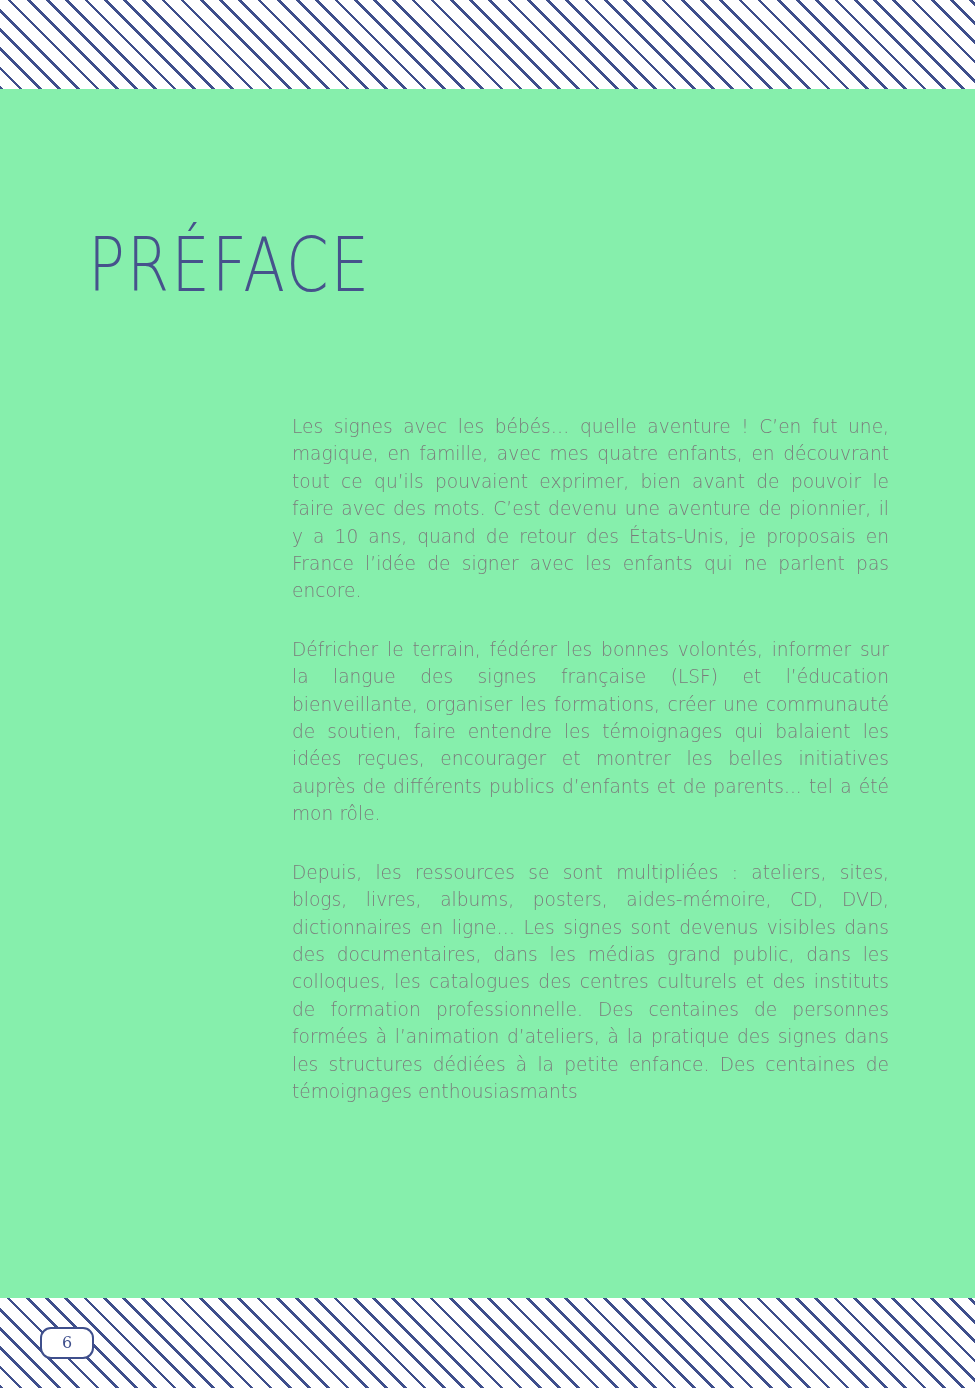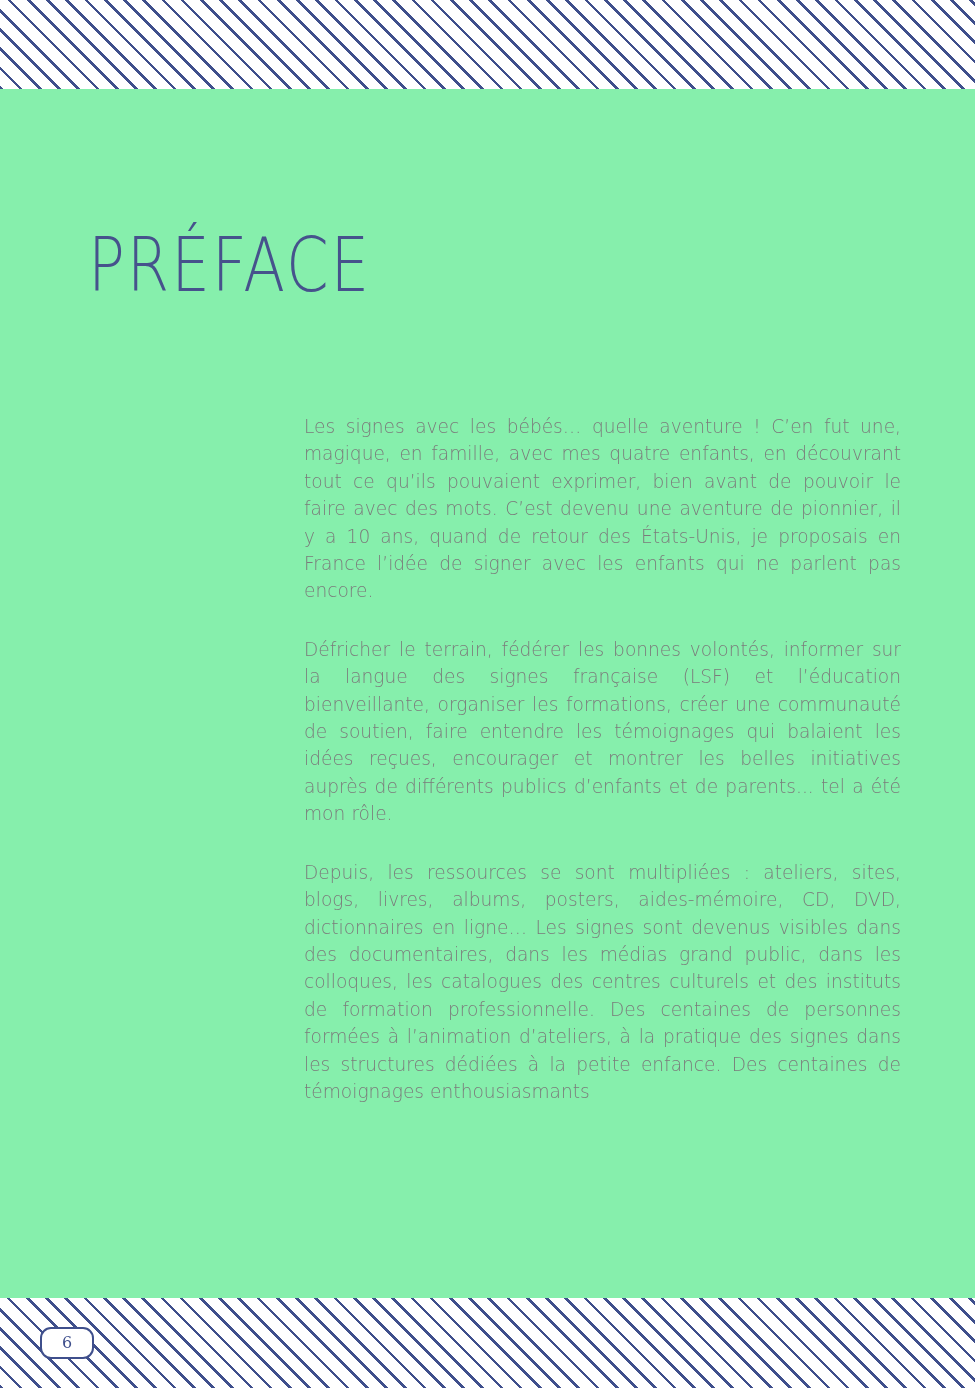--- a/index.html
+++ b/index.html
@@ -51,21 +51,21 @@
     letter-spacing: 2px;
     color: #46528c;
     transform: scaleY(1.18) scaleX(0.97);
     transform-origin: left top;
     white-space: nowrap;
   }
 
   
   .content {
     position: absolute;
-    left: 304px;
+    left: 292px;
     top: 413px;
     width: 597px;
   }
   .content p {
     margin: 0 0 31px 0;
     font-family: "DejaVu Sans", sans-serif;
     font-weight: 300;
     font-size: 18.6px;
     line-height: 27.4px;
     color: #7b7b7b;

